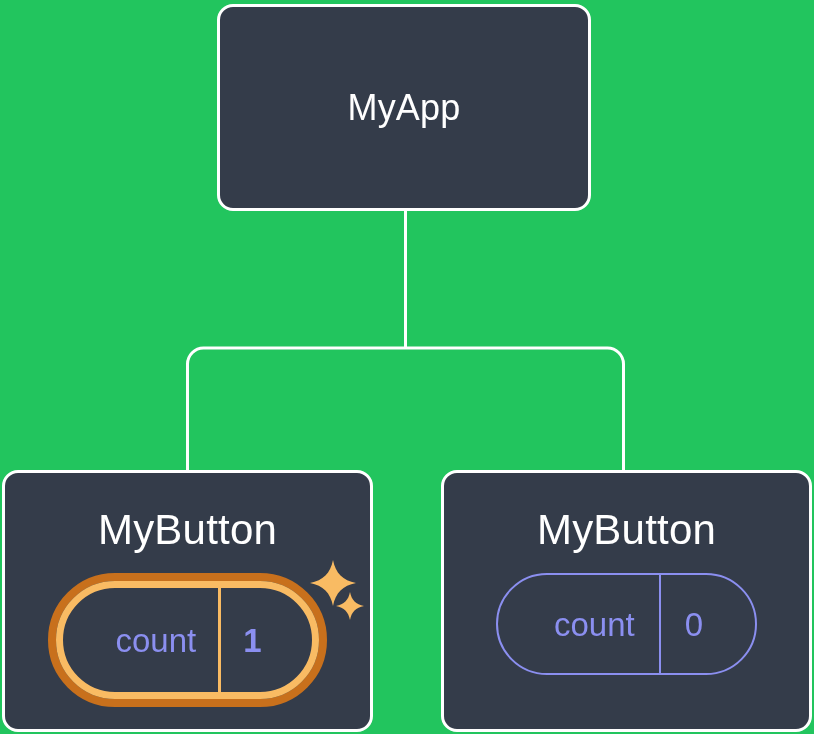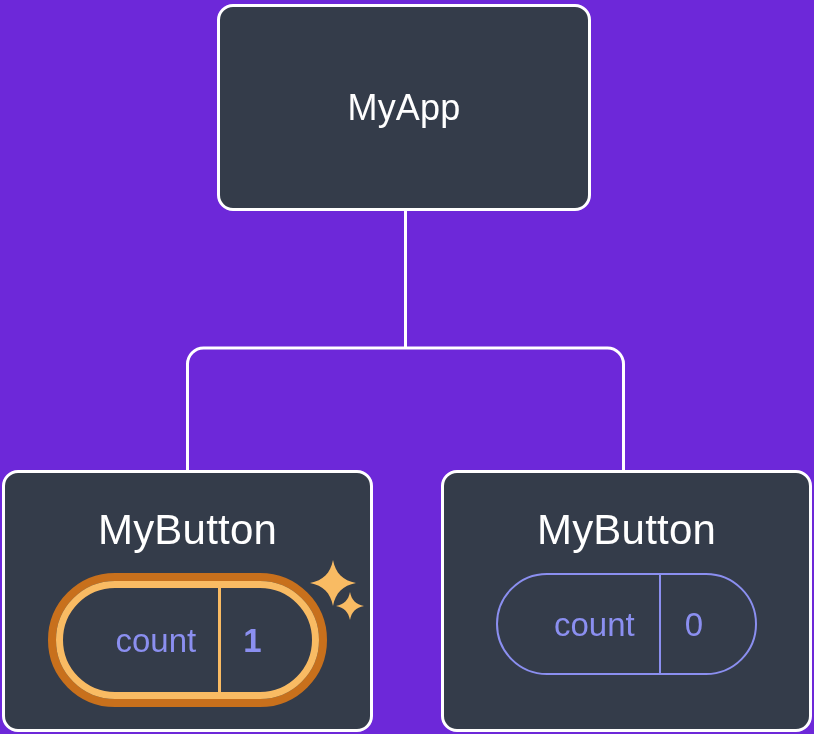--- a/index.html
+++ b/index.html
@@ -10,21 +10,21 @@
     width: 814px;
     height: 734px;
     background: #4c6670;
     font-family: "Liberation Sans", sans-serif;
     overflow: hidden;
   }
   #stage {
     position: relative;
     width: 814px;
     height: 734px;
-    background: #6d28d9;
+    background: #22c55e;
   }
 
   
   .connector-layer {
     position: absolute;
     left: 0;
     top: 0;
     width: 814px;
     height: 734px;
     pointer-events: none;

